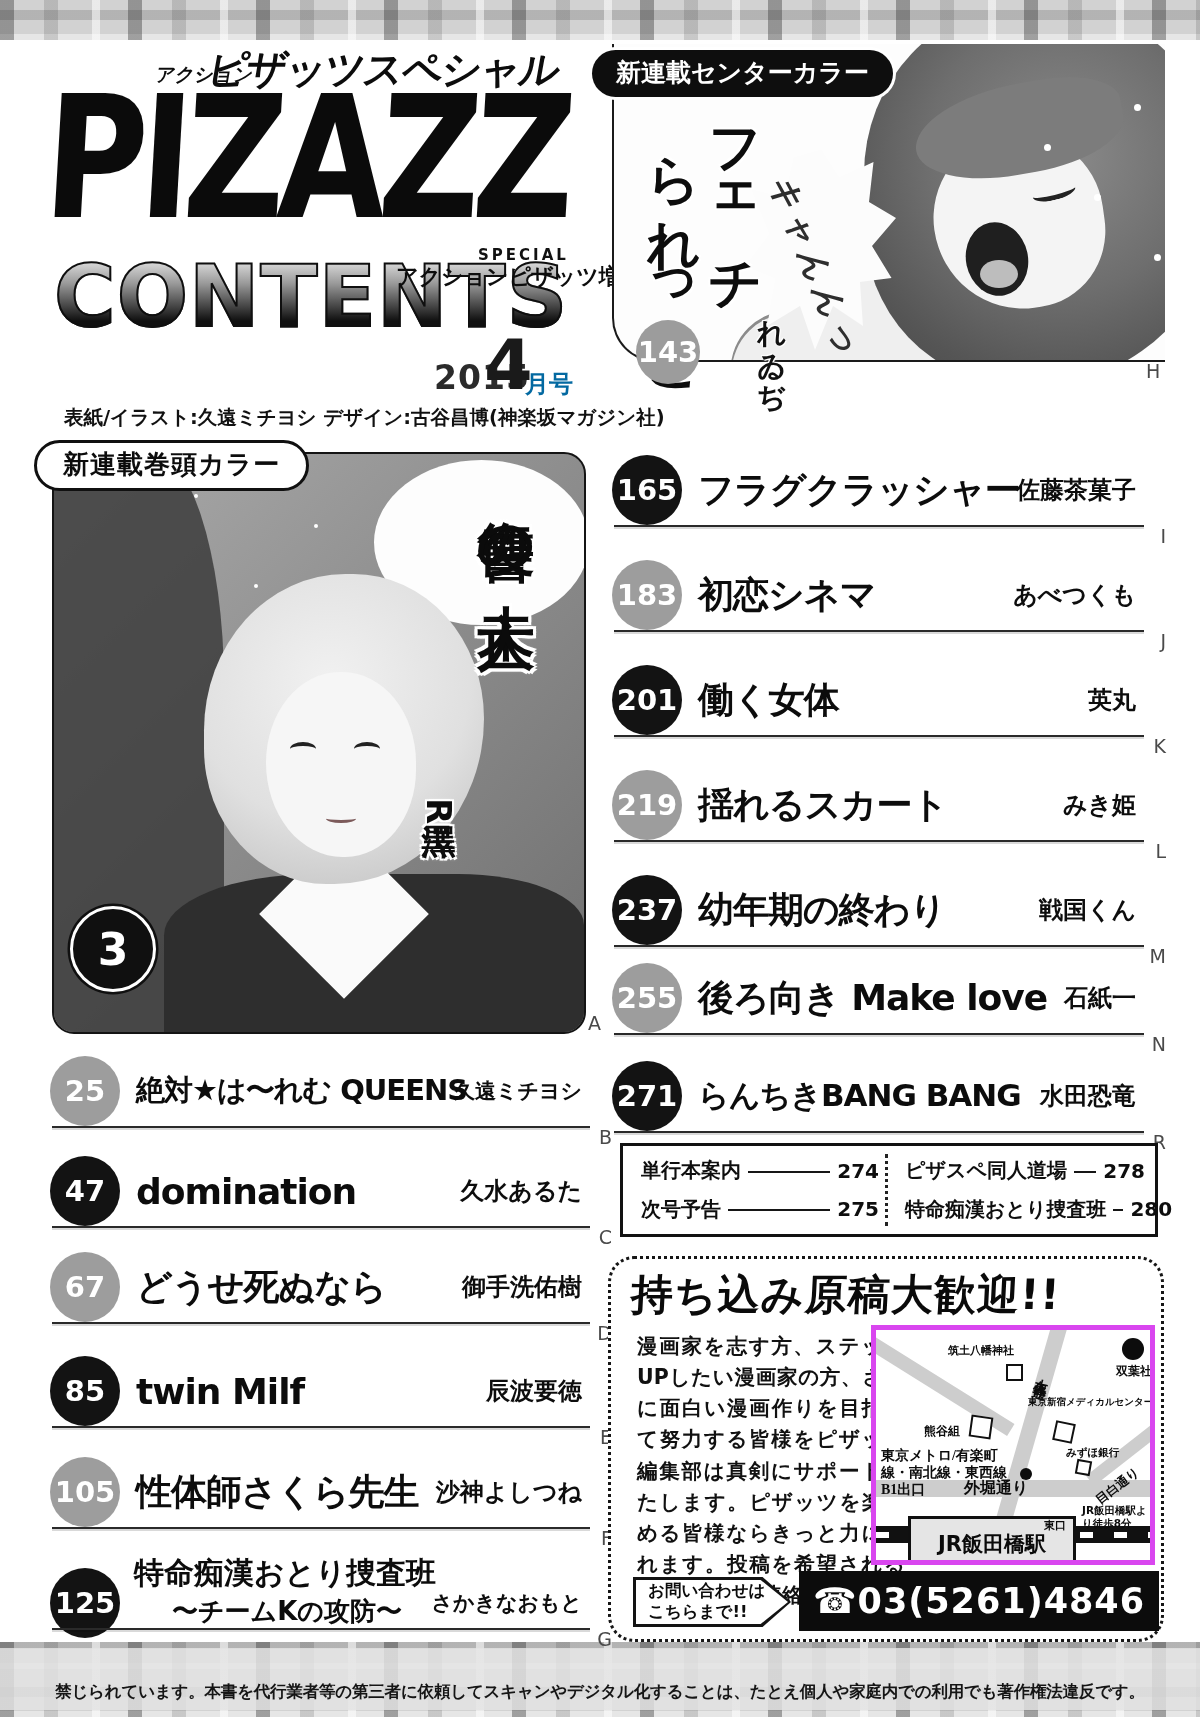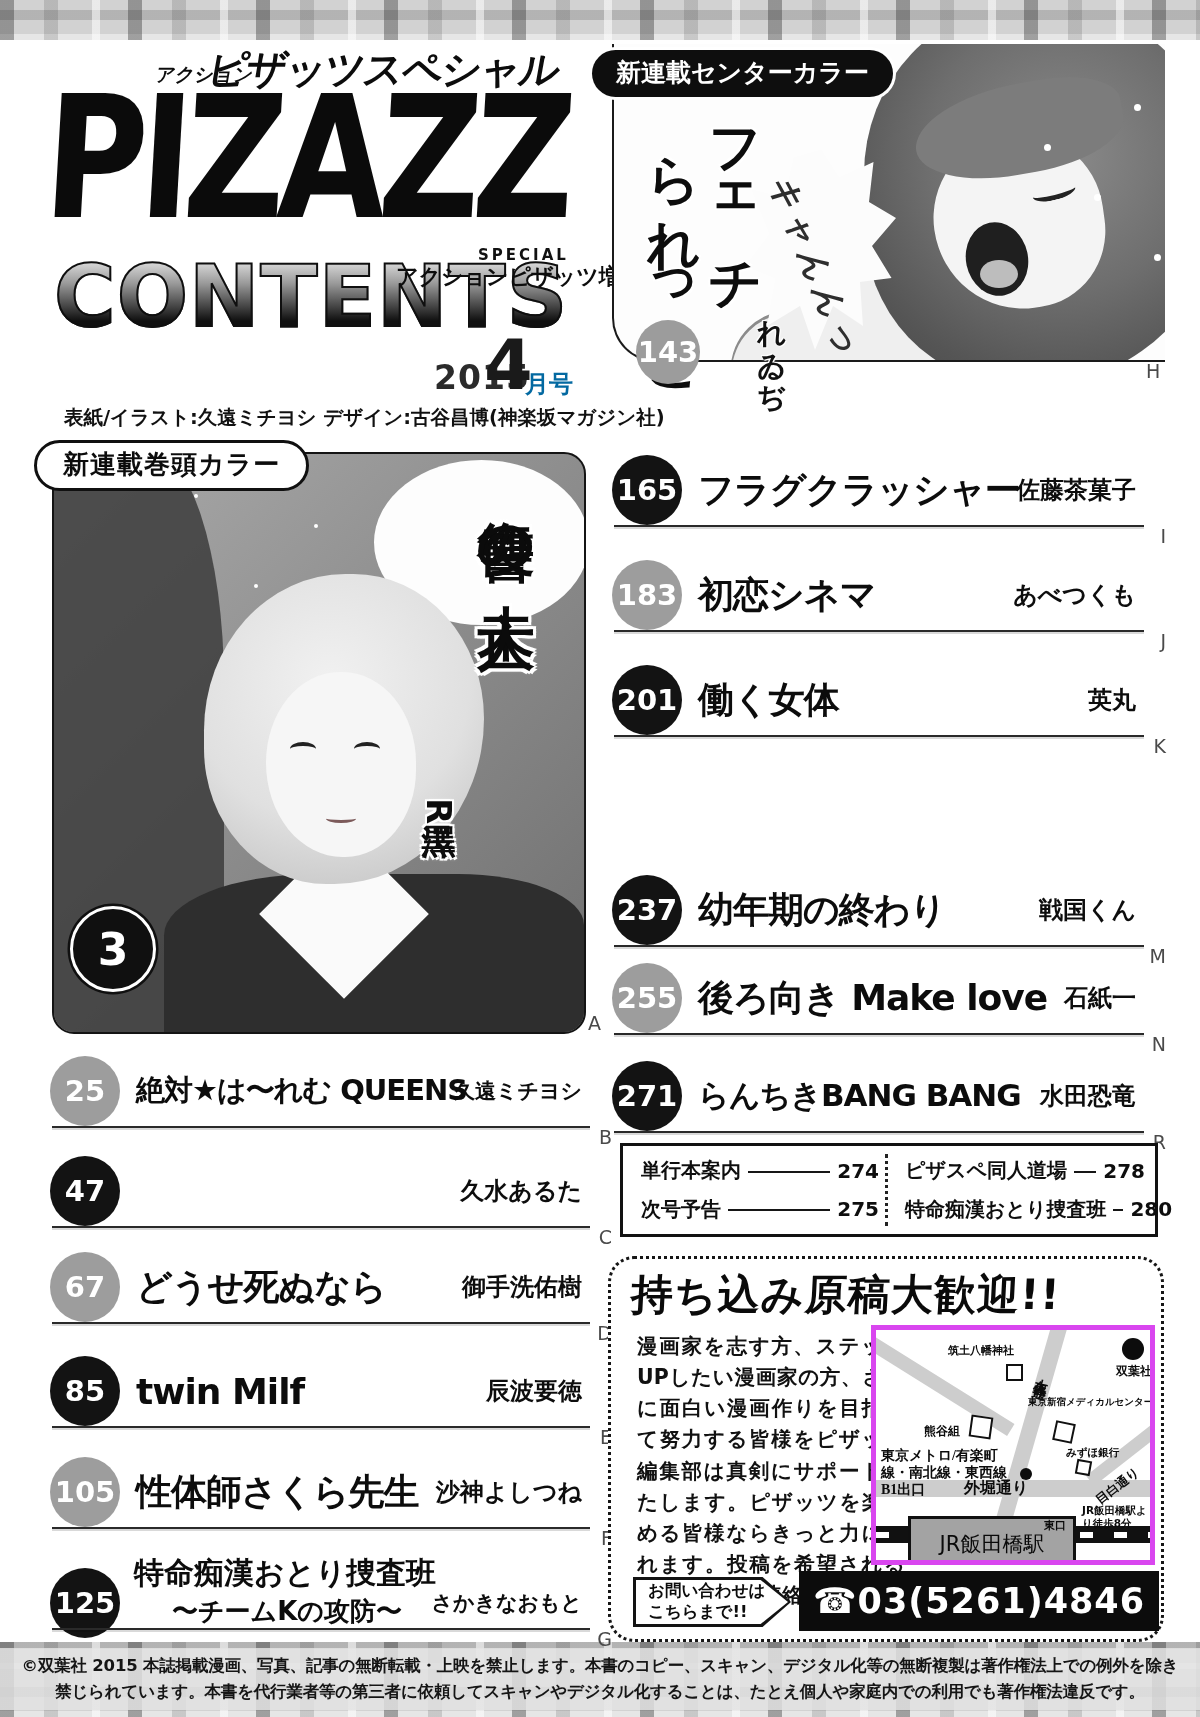--- a/index.html
+++ b/index.html
@@ -113,21 +113,21 @@
   .map .road{position:absolute;background:#cdcdcd;}
   .map .r1{left:-50px;top:40px;width:200px;height:14px;transform:rotate(32deg);}
   .map .r-okubo{left:150px;top:-30px;width:16px;height:230px;transform:rotate(16deg);}
   .map .r-mejiro{left:196px;top:92px;width:170px;height:13px;transform:rotate(-38deg);}
   .map .r-sotobori{left:0;top:150px;width:284px;height:17px;}
   .map .rail{position:absolute;left:0;top:196px;width:284px;height:17px;background:#111;}
   .map .rail i{position:absolute;left:0;top:5.5px;width:100%;height:6px;background:repeating-linear-gradient(90deg,#fff 0 13px,transparent 13px 34px);}
   .map .sq{position:absolute;width:17px;height:17px;border:2.5px solid #111;background:#fff;}
   .map .dot{position:absolute;border-radius:50%;background:#0c0c0c;}
   .map .lbl{position:absolute;font-weight:800;color:#0c0c0c;white-space:nowrap;line-height:1.2;}
-  .map .station{position:absolute;left:32px;top:186px;width:168px;height:48px;background:#a3a3a3;border:3px solid #101010;display:flex;align-items:flex-end;justify-content:center;font-size:21px;font-weight:400;color:#0a0a0a;padding-bottom:3px;}
+  .map .station{position:absolute;left:32px;top:186px;width:168px;height:48px;background:#e5e5e5;border:3px solid #101010;display:flex;align-items:flex-end;justify-content:center;font-size:21px;font-weight:700;color:#0a0a0a;padding-bottom:3px;}
   .map .east{position:absolute;left:168px;top:188px;font-size:11px;font-weight:800;color:#0a0a0a;}
   .vroad{writing-mode:vertical-rl;}
 </style>
 </head>
 <body>
 
 <div id="screen">
 
   <div class="plaid top"></div>
   <div class="plaid bottom"></div>
@@ -195,20 +195,27 @@
     <span class="rule"></span>
     <span class="mk">J</span>
   </div>
   <div class="row rcol" style="top:665px">
     <span class="pg black">201</span>
     <span class="ttl">働く女体</span>
     <span class="auth">英丸</span>
     <span class="rule"></span>
     <span class="mk">K</span>
   </div>
+  <div class="row rcol" style="top:770px">
+    <span class="pg gray">219</span>
+    <span class="ttl">揺れるスカート</span>
+    <span class="auth">みき姫</span>
+    <span class="rule"></span>
+    <span class="mk">L</span>
+  </div>
   <div class="row rcol" style="top:875px">
     <span class="pg black">237</span>
     <span class="ttl">幼年期の終わり</span>
     <span class="auth">戦国くん</span>
     <span class="rule"></span>
     <span class="mk">M</span>
   </div>
   <div class="row rcol" style="top:963px">
     <span class="pg gray">255</span>
     <span class="ttl">後ろ向き Make love</span>
@@ -226,20 +233,21 @@
 
   <div class="row lcol" style="top:1056px">
     <span class="pg gray">25</span>
     <span class="ttl s29">絶対★は〜れむ QUEENS</span>
     <span class="auth s21">久遠ミチヨシ</span>
     <span class="rule"></span>
     <span class="mk">B</span>
   </div>
   <div class="row lcol" style="top:1156px">
     <span class="pg black">47</span>
+    <span class="ttl">domination</span>
     <span class="auth">久水あるた</span>
     <span class="rule"></span>
     <span class="mk">C</span>
   </div>
   <div class="row lcol" style="top:1252px">
     <span class="pg gray">67</span>
     <span class="ttl">どうせ死ぬなら</span>
     <span class="auth">御手洗佑樹</span>
     <span class="rule"></span>
     <span class="mk">D</span>
@@ -337,16 +345,15 @@
 
     <div class="contact-arrow">
       <div class="inner">
         <span>お問い合わせは</span>
         <span>こちらまで!!</span>
       </div>
     </div>
     <div class="phone-bar">☎03(5261)4846</div>
   </div>
 
-  <div class="copyline" style="top:1655px;">©双葉社 2015 本誌掲載漫画、写真、記事の無断転載・上映を禁止します。本書のコピー、スキャン、デジタル化等の無断複製は著作権法上での例外を除き</div>
   <div class="copyline" style="top:1681px;">禁じられています。本書を代行業者等の第三者に依頼してスキャンやデジタル化することは、たとえ個人や家庭内での利用でも著作権法違反です。</div>
 
 </div>
 
 </body></html>

